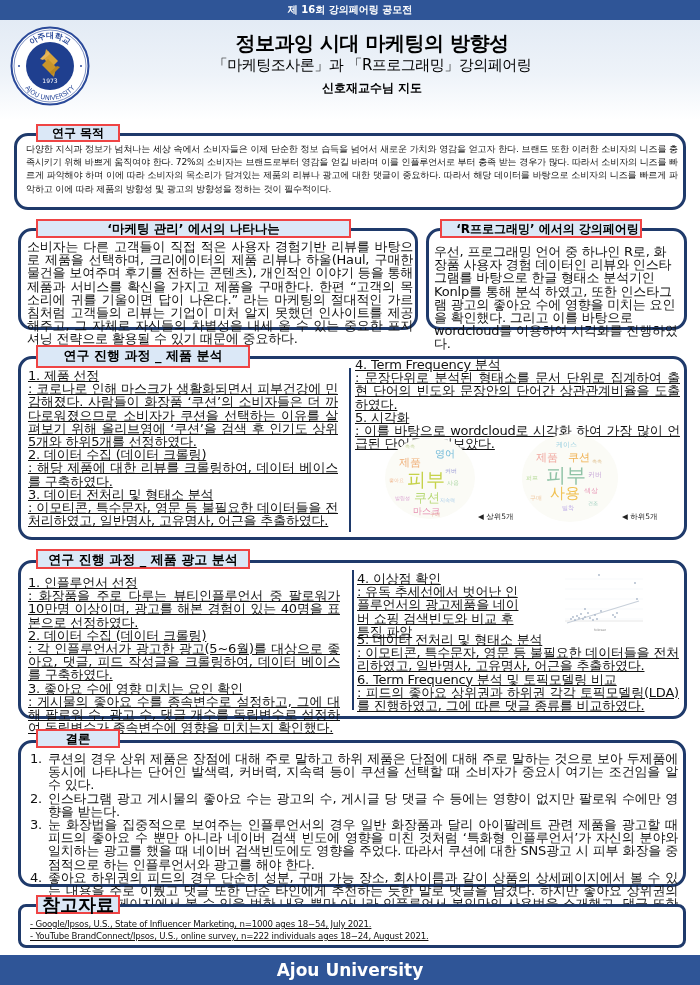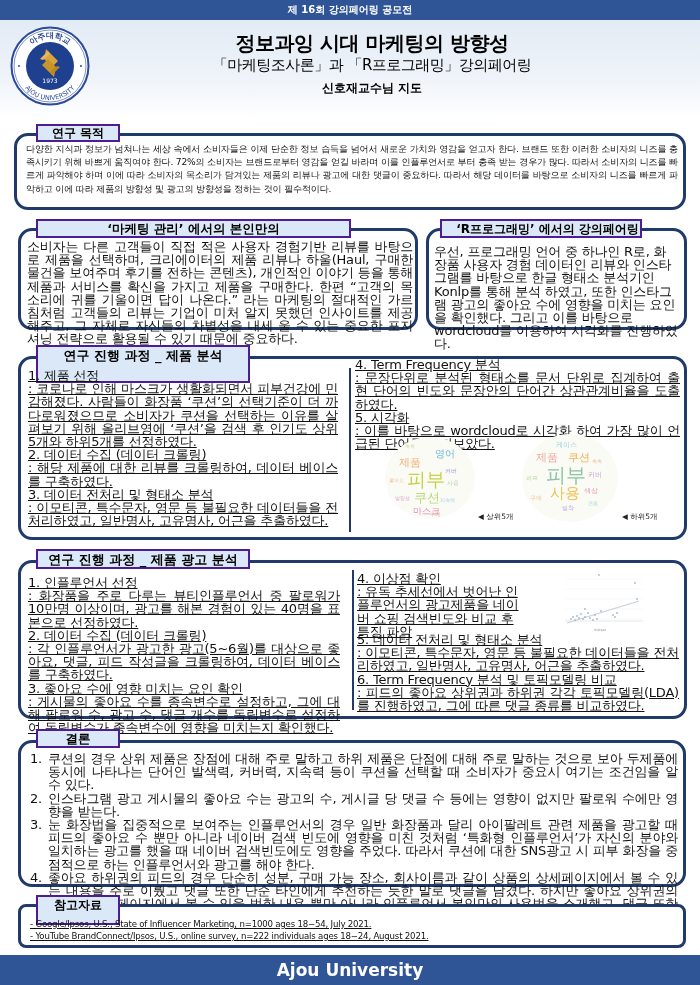--- a/index.html
+++ b/index.html
@@ -10,21 +10,21 @@
     font-size: 10px; font-weight: bold; text-align: center; line-height: 20px; }
   .header { position: absolute; left: 0; top: 20px; width: 700px; height: 100px;
     background: linear-gradient(180deg, #e3ebf5 0%, #eef3f9 55%, #ffffff 100%); }
   .logo { position: absolute; left: 10px; top: 26px; width: 80px; height: 80px; }
   .title { position: absolute; left: 0; width: 700px; text-align: center; color: #000; padding-left: 44px; }
   .title.main { top: 30px; font-size: 20px; font-weight: bold; letter-spacing: -0.5px; }
   .title.sub { top: 56px; font-size: 15px; font-weight: normal; letter-spacing: -0.5px; }
   .title.prof { top: 80px; font-size: 12px; font-weight: bold; }
 
   .box { position: absolute; border: 3px solid #1f3a6b; border-radius: 14px; background: #fff; }
-  .tag { position: absolute; background: #dbe8f7; border: 2px solid #4c1d95; font-weight: bold; color: #000;
+  .tag { position: absolute; background: #dbe8f7; border: 2px solid #ef4444; font-weight: bold; color: #000;
     text-align: center; white-space: nowrap; }
   .para { position: absolute; font-size: 13px; line-height: 13.2px; color: #111; text-align: justify; letter-spacing: -0.2px; }
   .para p { margin: 0; text-decoration: underline; }
   .vdiv { position: absolute; width: 2px; background: #1f3a6b; }
 
   .cloud { position: absolute; border-radius: 50%; overflow: hidden; }
   .cloud span { position: absolute; white-space: nowrap; font-family: "DejaVu Sans", sans-serif; }
   .caption { position: absolute; font-size: 7.5px; color: #222; }
 
   .scatter { position: absolute; }
@@ -62,32 +62,32 @@
 </svg>
 <div class="title main">정보과잉 시대 마케팅의 방향성</div>
 <div class="title sub">「마케팅조사론」과 「R프로그래밍」강의페어링</div>
 <div class="title prof">신호재교수님 지도</div>
 
 <div class="box" style="left:14px; top:133px; width:672px; height:77px;"></div>
 <div class="tag" style="left:36px; top:124px; width:84px; height:18px; font-size:12px; line-height:15px;">연구 목적</div>
 <div class="para" style="left:26px; top:143px; width:652px; font-size:9.1px;">다양한 지식과 정보가 넘쳐나는 세상 속에서 소비자들은 이제 단순한 정보 습득을 넘어서 새로운 가치와 영감을 얻고자 한다. 브랜드 또한 이러한 소비자의 니즈를 충족시키기 위해 바쁘게 움직여야 한다. 72%의 소비자는 브랜드로부터 영감을 얻길 바라며 이를 인플루언서로 부터 충족 받는 경우가 많다. 따라서 소비자의 니즈를 빠르게 파악해야 하며 이에 따라 소비자의 목소리가 담겨있는 제품의 리뷰나 광고에 대한 댓글이 중요하다. 따라서 해당 데이터를 바탕으로 소비자의 니즈를 빠르게 파악하고 이에 따라 제품의 방향성 및 광고의 방향성을 정하는 것이 필수적이다.</div>
 
 <div class="box" style="left:18px; top:228px; width:400px; height:102px;"></div>
-<div class="tag" style="left:36px; top:219px; width:315px; height:19px; font-size:12.5px; line-height:16px;">‘마케팅 관리’ 에서의 본인만의</div>
+<div class="tag" style="left:36px; top:219px; width:315px; height:19px; font-size:12.5px; line-height:16px;">‘마케팅 관리’ 에서의 나타나는</div>
 <div class="para" style="left:27px; top:240px; width:386px;">소비자는 다른 고객들이 직접 적은 사용자 경험기반 리뷰를 바탕으로 제품을 선택하며, 크리에이터의 제품 리뷰나 하울(Haul, 구매한 물건을 보여주며 후기를 전하는 콘텐츠), 개인적인 이야기 등을 통해 제품과 서비스를 확신을 가지고 제품을 구매한다. 한편 “고객의 목소리에 귀를 기울이면 답이 나온다.” 라는 마케팅의 절대적인 가르침처럼 고객들의 리뷰는 기업이 미처 알지 못했던 인사이트를 제공해주고, 그 자체로 자신들의 차별성을 내세 울 수 있는 중요한 포지셔닝 전략으로 활용될 수 있기 때문에 중요하다.</div>
 
 <div class="box" style="left:426px; top:228px; width:261px; height:102px;"></div>
 <div class="tag" style="left:440px; top:219px; width:202px; height:19px; font-size:12px; line-height:16px;padding-left:13px;">‘R프로그래밍’ 에서의 강의페어링</div>
 <div class="para" style="left:434px; top:245px; width:245px; text-align:left;">우선, 프로그래밍 언어 중 하나인 R로, 화장품 사용자 경험 데이터인 리뷰와 인스타그램를 바탕으로 한글 형태소 분석기인 Konlp를 통해 분석 하였고, 또한 인스타그램 광고의 좋아요 수에 영향을 미치는 요인을 확인했다. 그리고 이를 바탕으로 wordcloud를 이용하여 시각화를 진행하였다.</div>
 
 <div class="box" style="left:18px; top:356px; width:669px; height:184px;"></div>
-<div class="tag" style="left:36px; top:345px; width:214px; height:38px; font-size:13px; line-height:17px;">연구 진행 과정 _ 제품 분석</div>
+<div class="tag" style="left:36px; top:345px; width:214px; height:23px; font-size:13px; line-height:17px;">연구 진행 과정 _ 제품 분석</div>
 <div class="para" style="left:28px; top:369px; width:310px;">
   <p>1.   제품 선정</p>
-  <p>: 코로나로 인해 마스크가 생활화되면서 피부건강에 민감해졌다. 사람들이 화장품 ‘쿠션’의 선택기준이 더 까다로워졌으므로 소비자가 쿠션을 선택하는 이유를 살펴보기 위해 올리브영에 ‘쿠션’을 검색 후 인기도 상위 5개와 하위5개를 선정하였다.</p>
+  <p>: 코로나로 인해 마스크가 생활화되면서 피부건강에 민감해졌다. 사람들이 화장품 ‘쿠션’의 소비자들은 더 까다로워졌으므로 소비자가 쿠션을 선택하는 이유를 살펴보기 위해 올리브영에 ‘쿠션’을 검색 후 인기도 상위 5개와 하위5개를 선정하였다.</p>
   <p>2. 데이터 수집 (데이터 크롤링)</p>
   <p> : 해당 제품에 대한 리뷰를 크롤링하여, 데이터 베이스를 구축하였다.</p>
   <p>3. 데이터 전처리 및 형태소 분석</p>
   <p>:   이모티콘, 특수문자, 영문 등 불필요한 데이터들을 전처리하였고, 일반명사, 고유명사, 어근을 추출하였다.</p>
 </div>
 <div class="vdiv" style="left:349px; top:368px; height:164px;"></div>
 <div class="para" style="left:355px; top:358px; width:325px;">
   <p>4. Term Frequency 분석</p>
   <p>: 문장단위로 분석된 형태소를 문서 단위로 집계하여 출현 단어의 빈도와 문장안의 단어간 상관관계비율을 도출하였다.</p>
   <p>5. 시각화</p>
@@ -187,19 +187,19 @@
 <div class="box" style="left:18px; top:740px; width:668px; height:147px;"></div>
 <div class="tag" style="left:36px; top:729px; width:84px; height:19px; font-size:12.5px; line-height:16px;">결론</div>
 <ol class="concl para" style="left:30px; top:752px; width:648px;">
   <li><span class="num">1.</span><span>쿠션의 경우 상위 제품은 장점에 대해 주로 말하고 하위 제품은 단점에 대해 주로 말하는 것으로 보아 두제품에 동시에 나타나는 단어인 발색력, 커버력, 지속력 등이 쿠션을 선택할 때 소비자가 중요시 여기는 조건임을 알 수 있다.</span></li>
   <li><span class="num">2.</span><span>인스타그램 광고 게시물의 좋아요 수는 광고의 수, 게시글 당 댓글 수 등에는 영향이 없지만 팔로워 수에만 영향을 받는다.</span></li>
   <li><span class="num">3.</span><span>눈 화장법을 집중적으로 보여주는 인플루언서의 경우 일반 화장품과 달리 아이팔레트 관련 제품을 광고할 때 피드의 좋아요 수 뿐만 아니라 네이버 검색 빈도에 영향을 미친 것처럼 ‘특화형 인플루언서’가 자신의 분야와 일치하는 광고를 했을 때 네이버 검색빈도에도 영향을 주었다. 따라서 쿠션에 대한 SNS광고 시 피부 화장을 중점적으로 하는 인플루언서와 광고를 해야 한다.</span></li>
   <li><span class="num">4.</span><span>좋아요 하위권의 피드의 경우 단순히 성분, 구매 가능 장소, 회사이름과 같이 상품의 상세페이지에서 볼 수 있는 내용을 주로 이뤘고 댓글 또한 단순 타인에게 추천하는 듯한 말로 댓글을 남겼다. 하지만 좋아요 상위권의 피드는 상세페이지에서 볼 수 있을 법한 내용 뿐만 아니라 인플루언서 본인만의 사용법을 소개했고, 댓글 또한 소비자 본인에게 맞는 사용법 추천을 부탁하는 등 상품에 대한 관심도가 높았다.</span></li>
 </ol>
 
 <div class="box" style="left:18px; top:904px; width:668px; height:44px; border-radius:8px;"></div>
-<div class="tag" style="left:36px; top:895px; width:84px; height:30px; font-size:12px; line-height:16px;">참고자료</div>
+<div class="tag" style="left:36px; top:895px; width:84px; height:19px; font-size:18px; line-height:16px;">참고자료</div>
 <div class="para" style="left:30px; top:918px; width:650px; font-size:8.6px; line-height:12px; text-align:left;">
   <p>- Google/Ipsos, U.S., State of Influencer Marketing, n=1000 ages 18−54, July 2021.</p>
   <p>- YouTube BrandConnect/Ipsos, U.S., online survey, n=222 individuals ages 18−24, August 2021.</p>
 </div>
 
 <div class="bottom-bar">Ajou University</div>
 
 </body></html>

